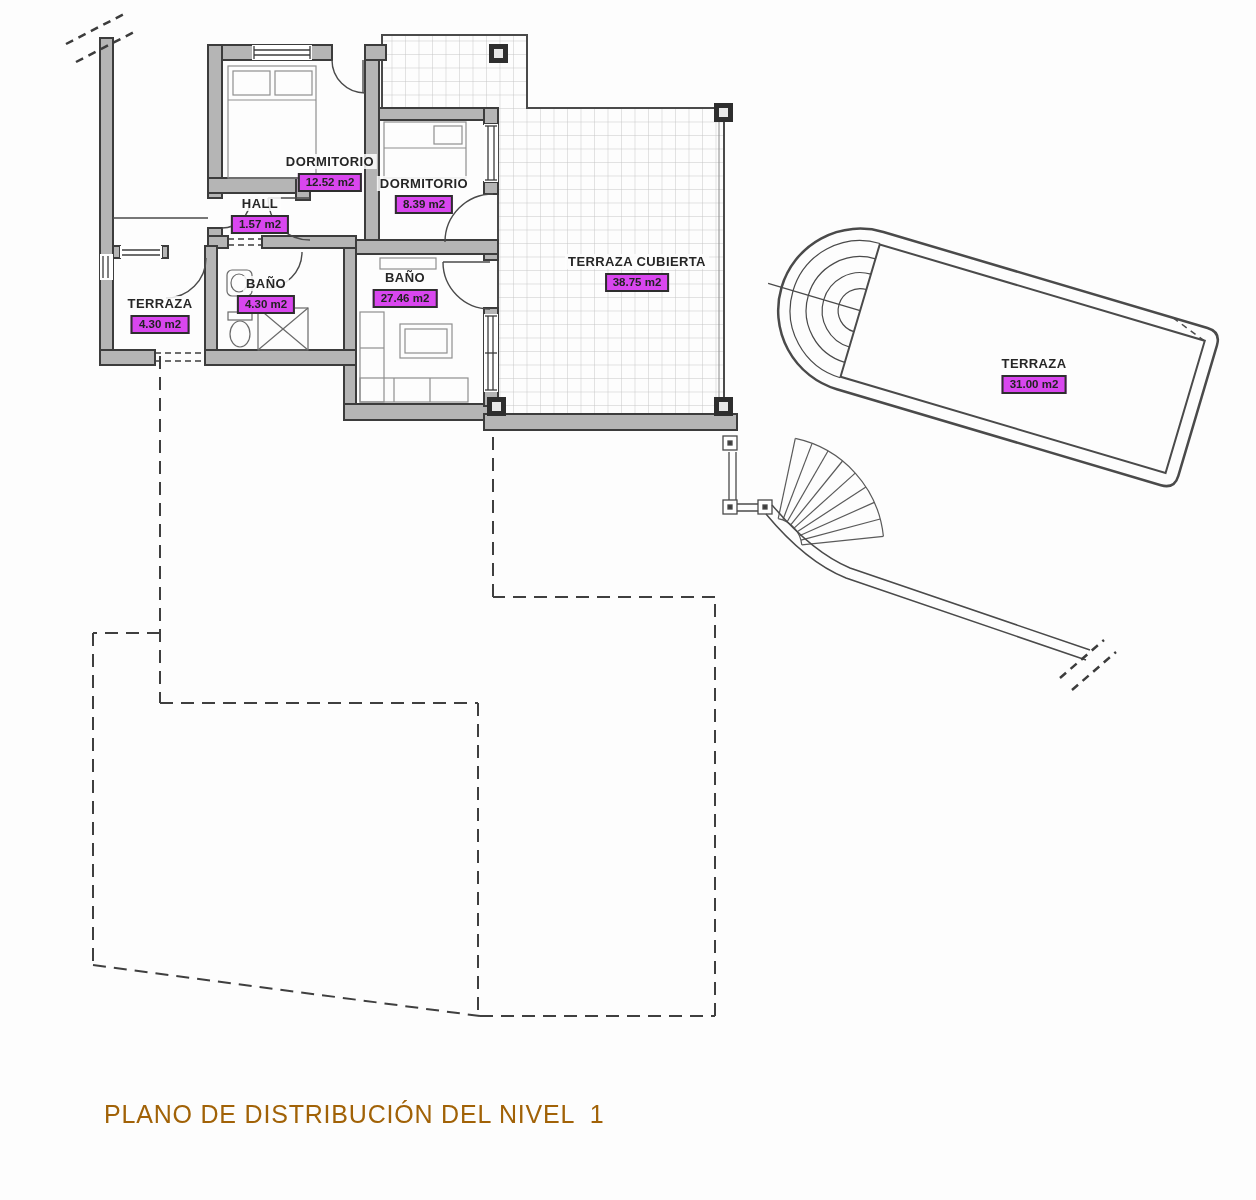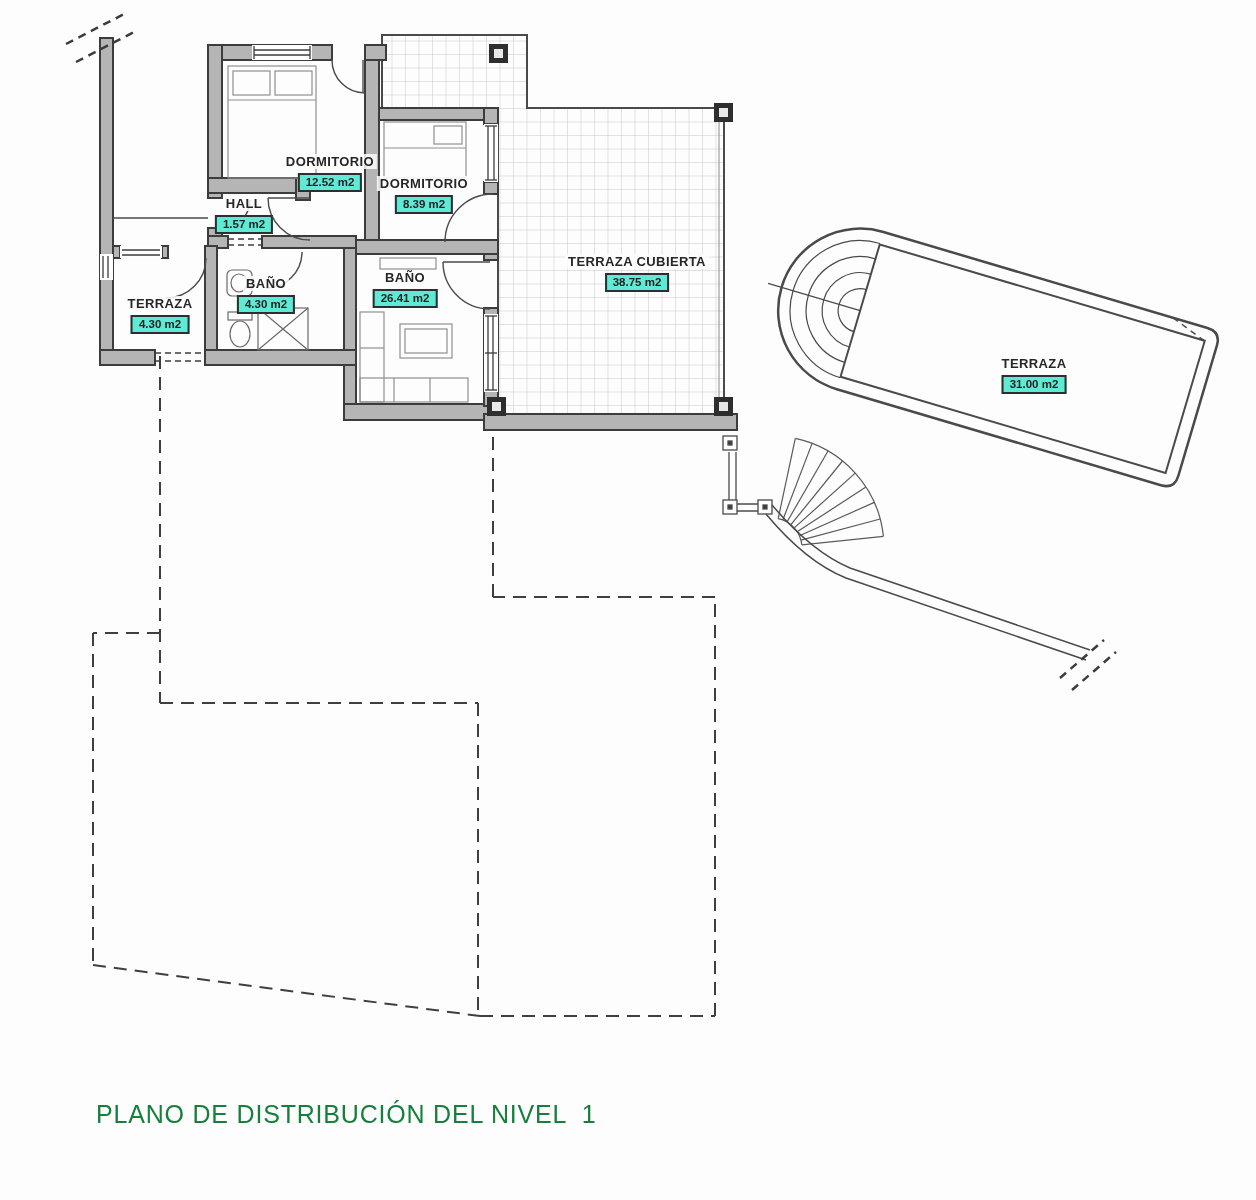--- a/index.html
+++ b/index.html
@@ -3,23 +3,23 @@
 <meta charset="utf-8">
 <style>
   html,body{margin:0;padding:0;background:#ffffff;}
   #page{position:relative;width:1256px;height:1200px;background:#fdfdfd;
         font-family:"Liberation Sans",sans-serif;overflow:hidden;}
   #plan-svg{position:absolute;left:0;top:0;}
   .room-label{position:absolute;transform:translateX(-50%);text-align:center;
               color:#262626;white-space:nowrap;}
   .room-name{display:inline-block;font-size:13px;font-weight:700;letter-spacing:.4px;
              background:rgba(253,253,253,.85);padding:0 3px;}
-  .area-box{display:inline-block;margin-top:3px;border:2px solid #2e2e2e;background:#5eead4;
+  .area-box{display:inline-block;margin-top:3px;border:2px solid #2e2e2e;background:#d946ef;
             font-size:11.5px;font-weight:600;line-height:15px;padding:0 6px;color:#222;}
-  #plan-title{position:absolute;left:96px;top:1100px;font-size:25px;color:#15803d;
+  #plan-title{position:absolute;left:104px;top:1100px;font-size:25px;color:#a16207;
               letter-spacing:.8px;white-space:pre;}
 </style>
 </head>
 <body>
 
 <div id="page">
 
 <svg id="plan-svg" width="1256" height="1200" viewBox="0 0 1256 1200">
   <defs>
     <pattern id="tiles" width="13.5" height="13.5" patternUnits="userSpaceOnUse">
@@ -280,38 +280,38 @@
   <div class="room-label" style="left:330px;top:152px">
     <span class="room-name">DORMITORIO</span><br>
     <span class="area-box">12.52 m2</span>
   </div>
 
   <div class="room-label" style="left:424px;top:174px">
     <span class="room-name">DORMITORIO</span><br>
     <span class="area-box">8.39 m2</span>
   </div>
 
-  <div class="room-label" style="left:244px;top:194px">
+  <div class="room-label" style="left:260px;top:194px">
     <span class="room-name">HALL</span><br>
     <span class="area-box">1.57 m2</span>
   </div>
 
   <div class="room-label" style="left:160px;top:294px">
     <span class="room-name">TERRAZA</span><br>
     <span class="area-box">4.30 m2</span>
   </div>
 
   <div class="room-label" style="left:266px;top:274px">
     <span class="room-name">BAÑO</span><br>
     <span class="area-box">4.30 m2</span>
   </div>
 
   <div class="room-label" style="left:405px;top:268px">
     <span class="room-name">BAÑO</span><br>
-    <span class="area-box">26.41 m2</span>
+    <span class="area-box">27.46 m2</span>
   </div>
 
   <div class="room-label" style="left:637px;top:252px">
     <span class="room-name">TERRAZA CUBIERTA</span><br>
     <span class="area-box">38.75 m2</span>
   </div>
 
   <div class="room-label" style="left:1034px;top:354px">
     <span class="room-name">TERRAZA</span><br>
     <span class="area-box">31.00 m2</span>

